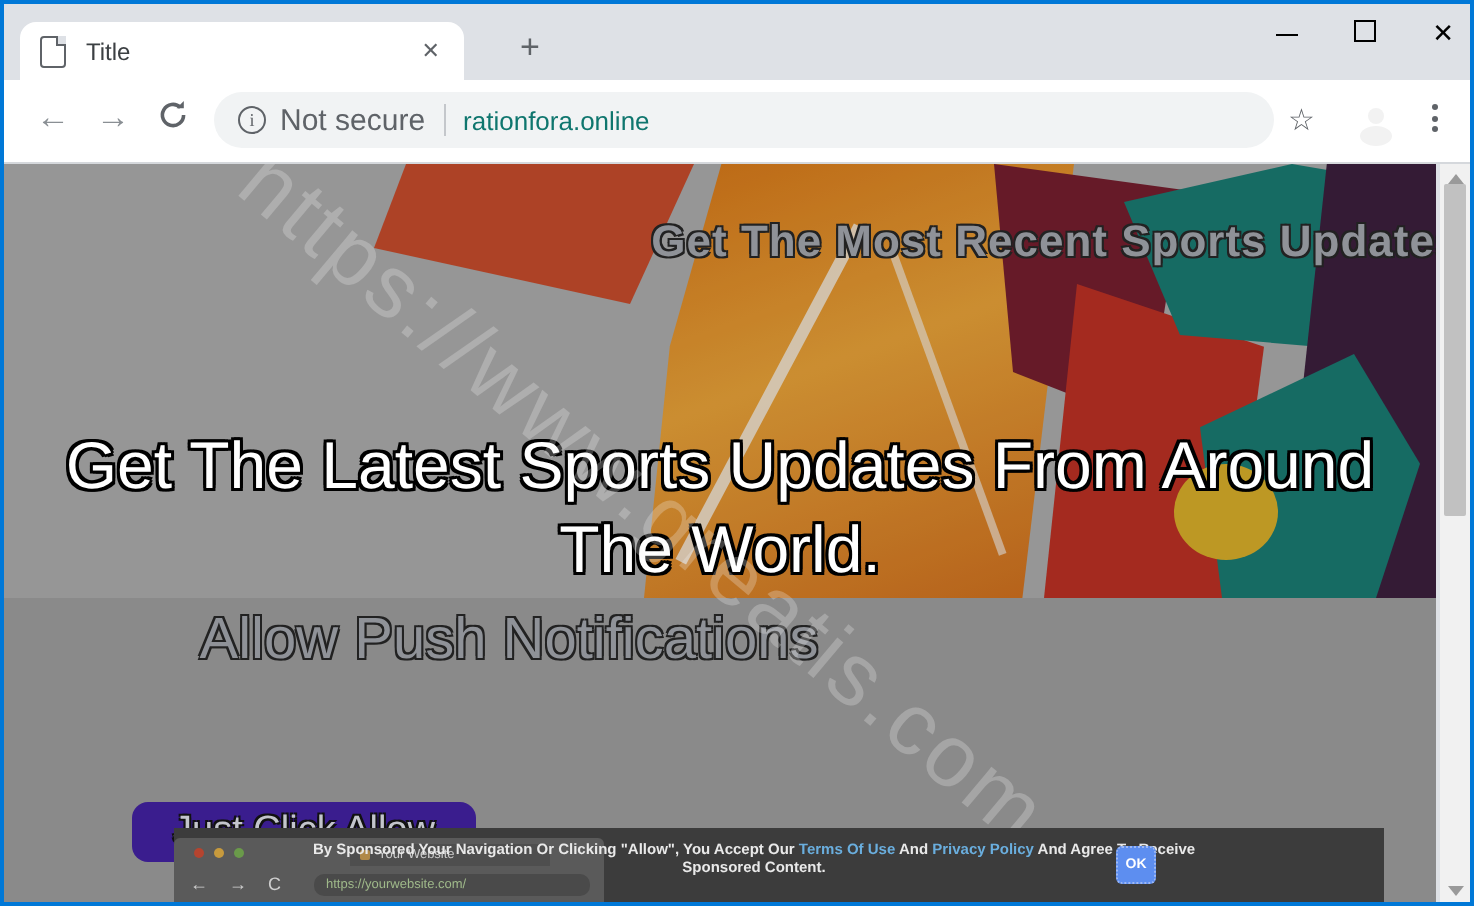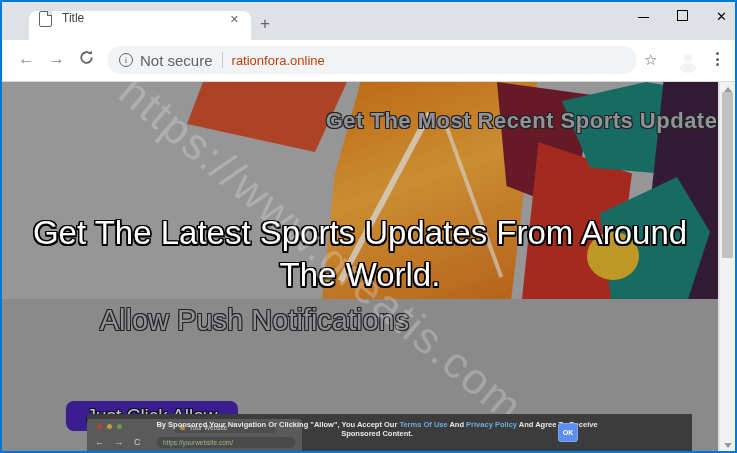--- a/index.html
+++ b/index.html
@@ -1,39 +1,39 @@
 <!DOCTYPE html>
 <html><head>
 <meta charset="utf-8">
 <style>
   html,body{margin:0;padding:0;background:#555;font-family:"Liberation Sans",sans-serif;}
   .window{position:relative;width:737px;height:453px;box-sizing:border-box;border:2px solid #0078d7;background:#dee1e6;overflow:hidden;}
   .abs{position:absolute;}
 
   
   .tabstrip{left:0;top:0;width:733px;height:38px;background:#dee1e6;}
-  .tab{left:27px;top:9px;width:222px;height:29px;background:#fff;border-radius:8px 8px 0 0;display:flex;padding:0 10px;box-sizing:border-box;}
+  .tab{left:8px;top:9px;width:222px;height:29px;background:#fff;border-radius:8px 8px 0 0;display:flex;align-items:center;padding:0 10px;box-sizing:border-box;}
   .tab-title{font-size:12px;color:#3c4043;margin-left:10px;flex:1;white-space:nowrap;overflow:hidden;}
   .tab-close{color:#5f6368;font-size:11px;cursor:pointer;padding:2px;}
   .doc-icon{width:11px;height:14px;border:1.4px solid #5f6368;border-radius:2px;position:relative;background:#fff;}
   .doc-icon:before{content:"";position:absolute;right:-1px;top:-1px;width:4px;height:4px;background:#dee1e6;border-left:1.4px solid #5f6368;border-bottom:1.4px solid #5f6368;}
   .newtab{left:258px;top:12px;font-size:17px;color:#5f6368;cursor:pointer;}
   .wincontrols{right:8px;top:6px;display:flex;gap:28px;align-items:center;}
   .winbtn{color:#000;font-size:13px;cursor:pointer;line-height:18px;}
   .minimize-glyph{display:inline-block;width:11px;border-top:1.4px solid #000;vertical-align:middle;}
   .maximize-glyph{display:inline-block;width:9px;height:9px;border:1.4px solid #000;}
 
   
   .toolbar{left:0;top:38px;width:733px;height:41px;background:#fff;border-bottom:1px solid #d5d8dc;}
   .navbtn{font-size:17px;color:#8a8f94;cursor:pointer;top:9px;}
   .omnibox{left:105px;top:6px;width:530px;height:28px;background:#f1f3f4;border-radius:14px;display:flex;align-items:center;padding:0 12px;box-sizing:border-box;}
   .info-icon{width:12px;height:12px;border:1.3px solid #5f6368;border-radius:50%;color:#5f6368;font-size:9px;line-height:12px;text-align:center;font-family:"Liberation Serif",serif;cursor:pointer;}
   .sec-label{color:#5f6368;font-size:15px;margin-left:7px;cursor:pointer;}
   .url-divider{width:1px;height:16px;background:#c4c7cb;margin:0 9px;}
-  .url-text{color:#c2410c;font-size:13px;}
+  .url-text{color:#0f766e;font-size:13px;}
   .star{font-size:15px;color:#5f6368;cursor:pointer;}
   .avatar{width:20px;height:20px;border-radius:50%;background:#8a8f94;overflow:hidden;position:relative;cursor:pointer;}
   .avatar:before{content:"";position:absolute;left:6px;top:4px;width:8px;height:8px;border-radius:50%;background:#f2f2f2;}
   .avatar:after{content:"";position:absolute;left:2px;top:13px;width:16px;height:10px;border-radius:50%;background:#f2f2f2;}
   .kebab{display:flex;flex-direction:column;gap:2.5px;cursor:pointer;padding:3px;}
   .kebab i{width:3px;height:3px;border-radius:50%;background:#5f6368;}
 
   
   .page{left:0;top:80px;width:716px;height:371px;background:#8d8d8d;overflow:hidden;}
   .hero{left:0;top:0;width:716px;height:217px;background:#b3b3b3;overflow:hidden;}

